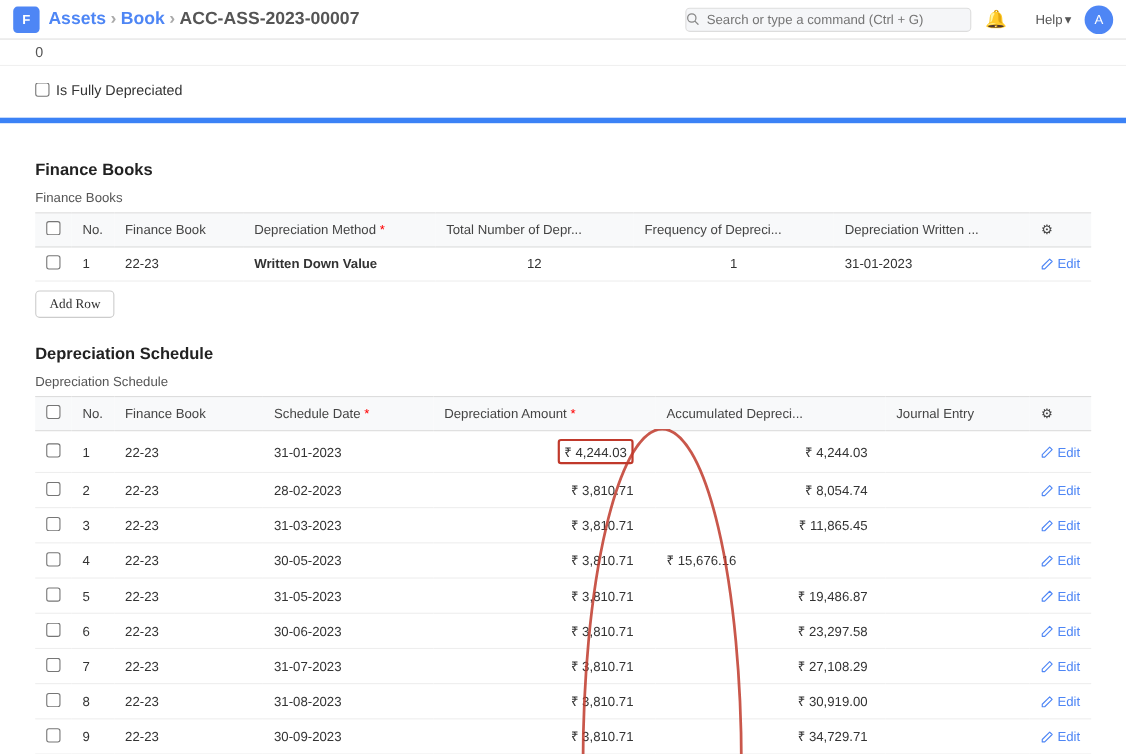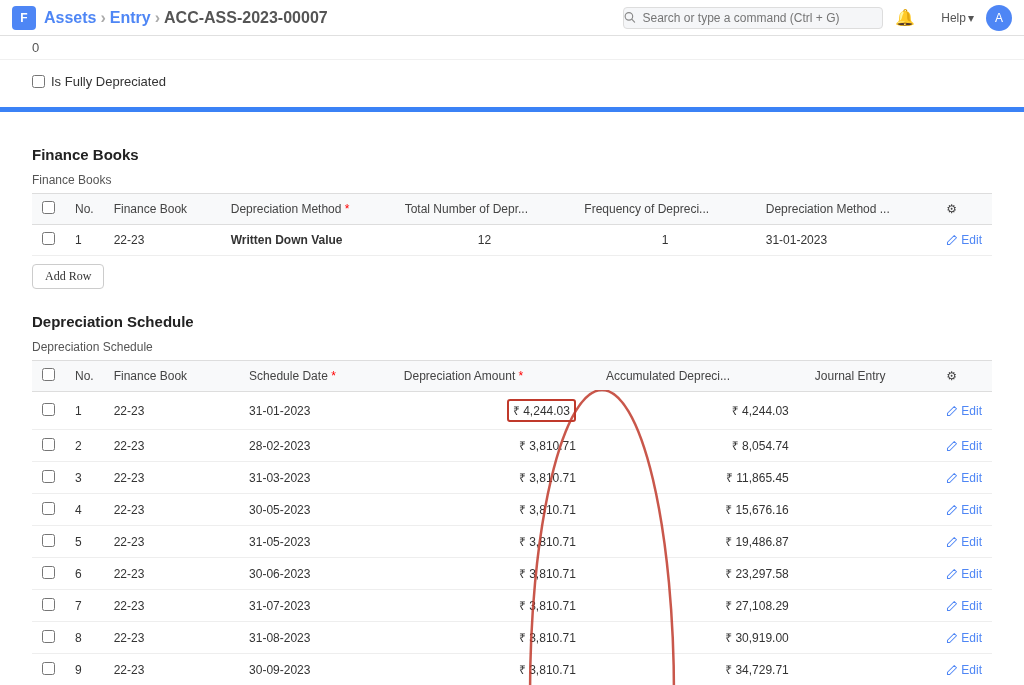--- a/index.html
+++ b/index.html
@@ -82,21 +82,21 @@
 </head>
 <body>
 
 <nav class="topnav">
   <div class="topnav-logo">
     <span>F</span>
   </div>
   <div class="breadcrumb">
     <a href="#">Assets</a>
     <span class="sep">›</span>
-    <a href="#">Entry</a>
+    <a href="#">Book</a>
     <span class="sep">›</span>
     <span>ACC-ASS-2023-00007</span>
   </div>
   <div class="topnav-search">
     <svg width="13" height="13" viewBox="0 0 16 16" fill="none">
       <circle cx="6.5" cy="6.5" r="5" stroke="#888" stroke-width="1.5"></circle>
       <line x1="10.5" y1="10.5" x2="14" y2="14" stroke="#888" stroke-width="1.5" stroke-linecap="round"></line>
     </svg>
     <input type="text" placeholder="Search or type a command (Ctrl + G)" style="">
   </div>
@@ -133,21 +133,21 @@
 
       <table class="data-table">
         <thead>
           <tr>
             <th class="cb-col"><input type="checkbox" style=""></th>
             <th class="no-col">No.</th>
             <th>Finance Book</th>
             <th>Depreciation Method <span class="required-star">*</span></th>
             <th>Total Number of Depr...</th>
             <th>Frequency of Depreci...</th>
-            <th>Depreciation Method ...</th>
+            <th>Depreciation Written ...</th>
             <th class="settings-icon-col">⚙</th>
           </tr>
         </thead>
         <tbody id="fb-tbody">
         <tr>
     <td class="cb-col"><input type="checkbox" style=""></td>
     <td class="no-col">1</td>
     <td>22-23</td>
     <td class="bold">Written Down Value</td>
     <td class="number-right" style="text-align:center;">12</td>
@@ -239,21 +239,21 @@
         Edit
       </span>
     </td>
   </tr>
               <tr>
     <td class="cb-col"><input type="checkbox" style=""></td>
     <td class="no-col">4</td>
     <td>22-23</td>
     <td>30-05-2023</td>
     <td style="text-align:right; padding-right:20px;">₹ 3,810.71</td>
-    <td style="text-align:right; padding-right:16px;">₹ 15,676.16</td>
+    <td style="padding-right:16px;">₹ 15,676.16</td>
     <td></td>
     <td>
       <span class="edit-link">
         <svg width="12" height="12" viewBox="0 0 16 16" fill="none">
           <path d="M11 2l3 3-9 9H2v-3l9-9z" stroke="#4e86f5" stroke-width="1.4" stroke-linejoin="round" fill="none"></path>
         </svg>
         Edit
       </span>
     </td>
   </tr>

